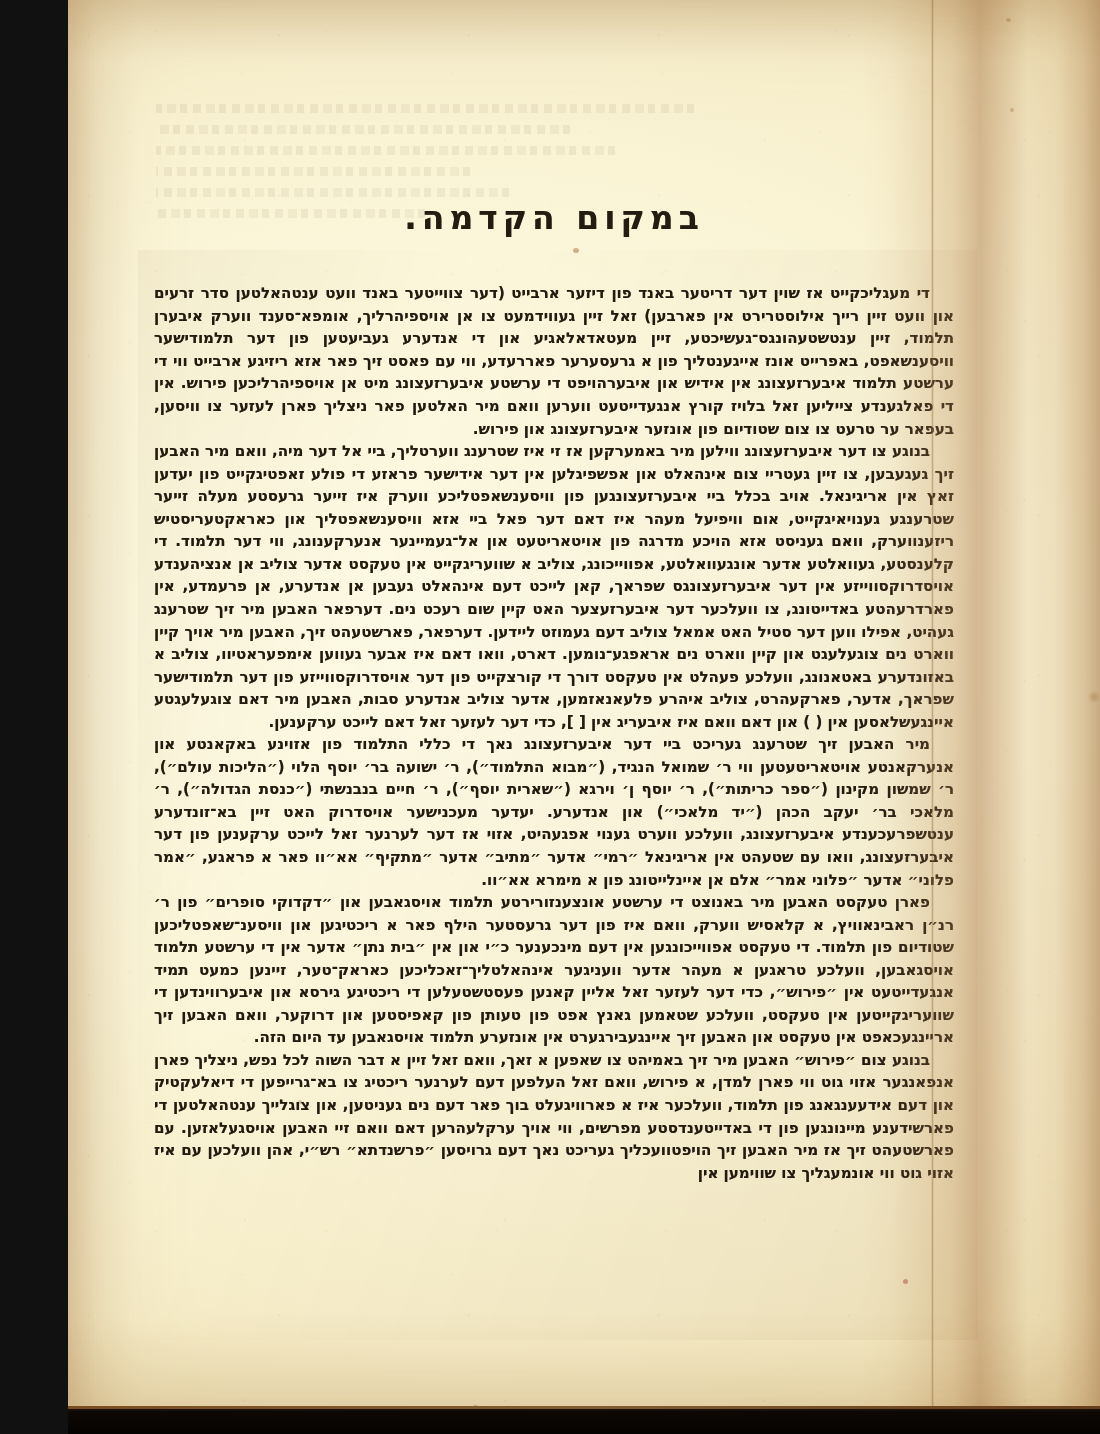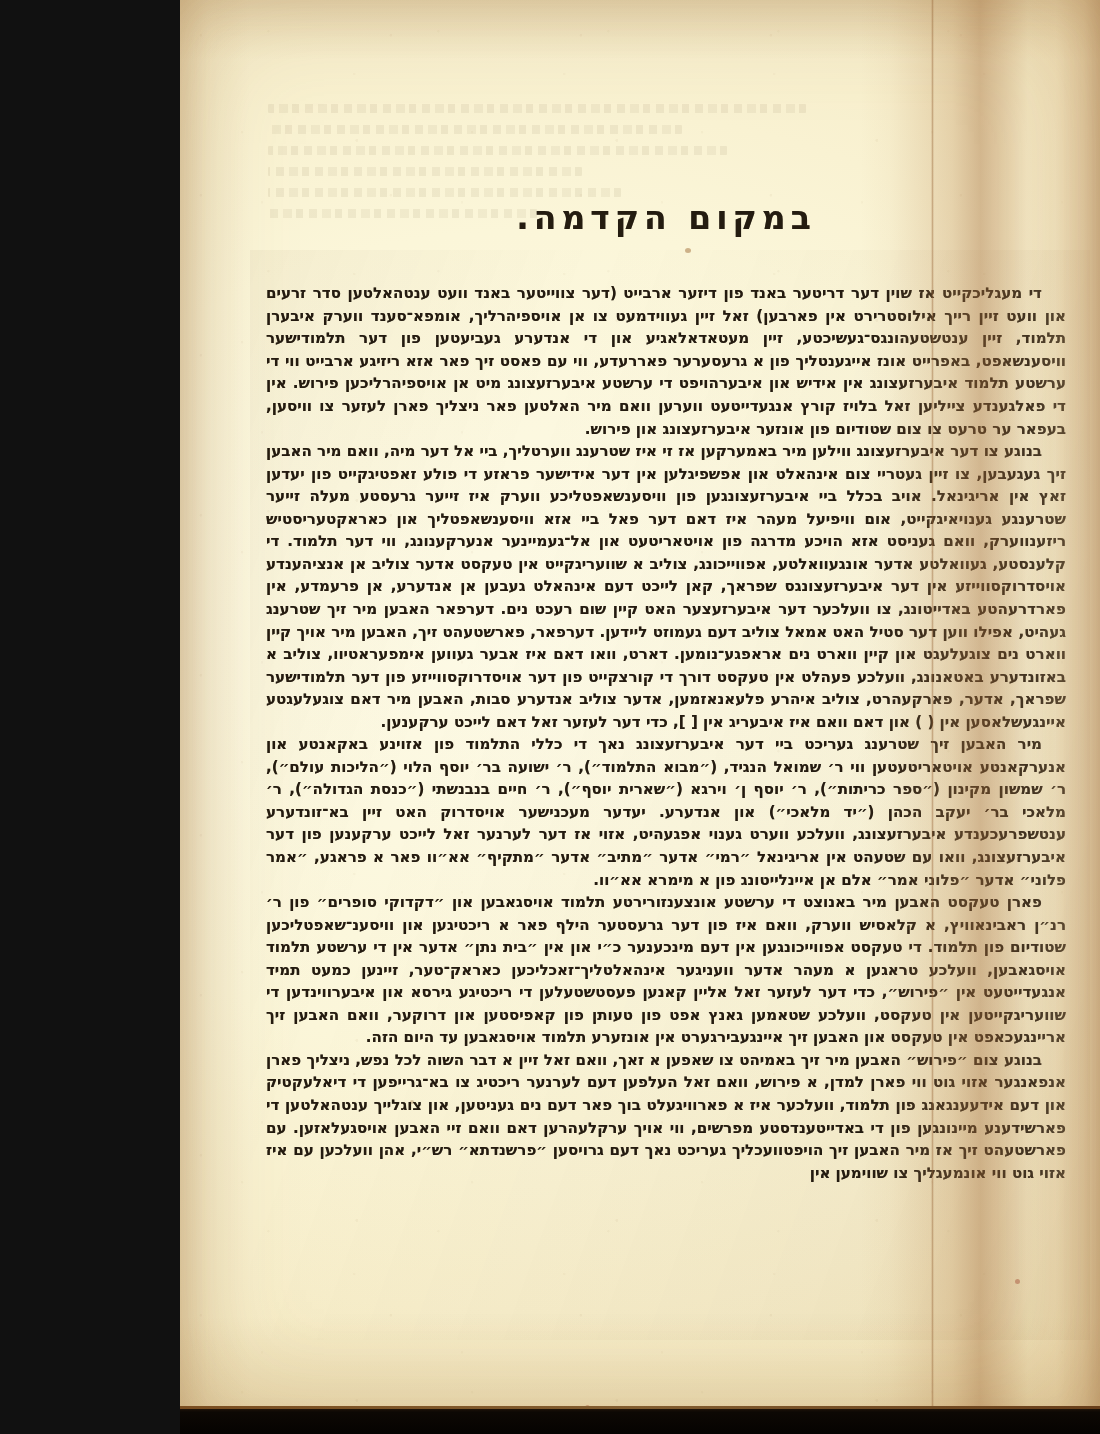--- a/index.html
+++ b/index.html
@@ -1,21 +1,21 @@
 <!DOCTYPE html>
 <html lang="yi" dir="rtl"><head>
 <meta charset="utf-8">
 <title>במקום הקדמה</title>
 <style>
   html,body{margin:0;padding:0;background:#111;}
   body{font-family:"DejaVu Sans","Liberation Sans",sans-serif;}
 
   .scan-page{
     position:relative;
-    width:920px;height:1434px;
+    width:1032px;height:1434px;
     overflow:hidden;
     background:#3b82f6;
     box-sizing:border-box;
   }
 
   
   .paper-base{
     position:absolute;inset:0;
     background:
       radial-gradient(ellipse 1200px 900px at 38% 45%, #fdfae6 0%, #fbf6d9 46%, #f7eecb 74%, #f2e6ba 100%);

